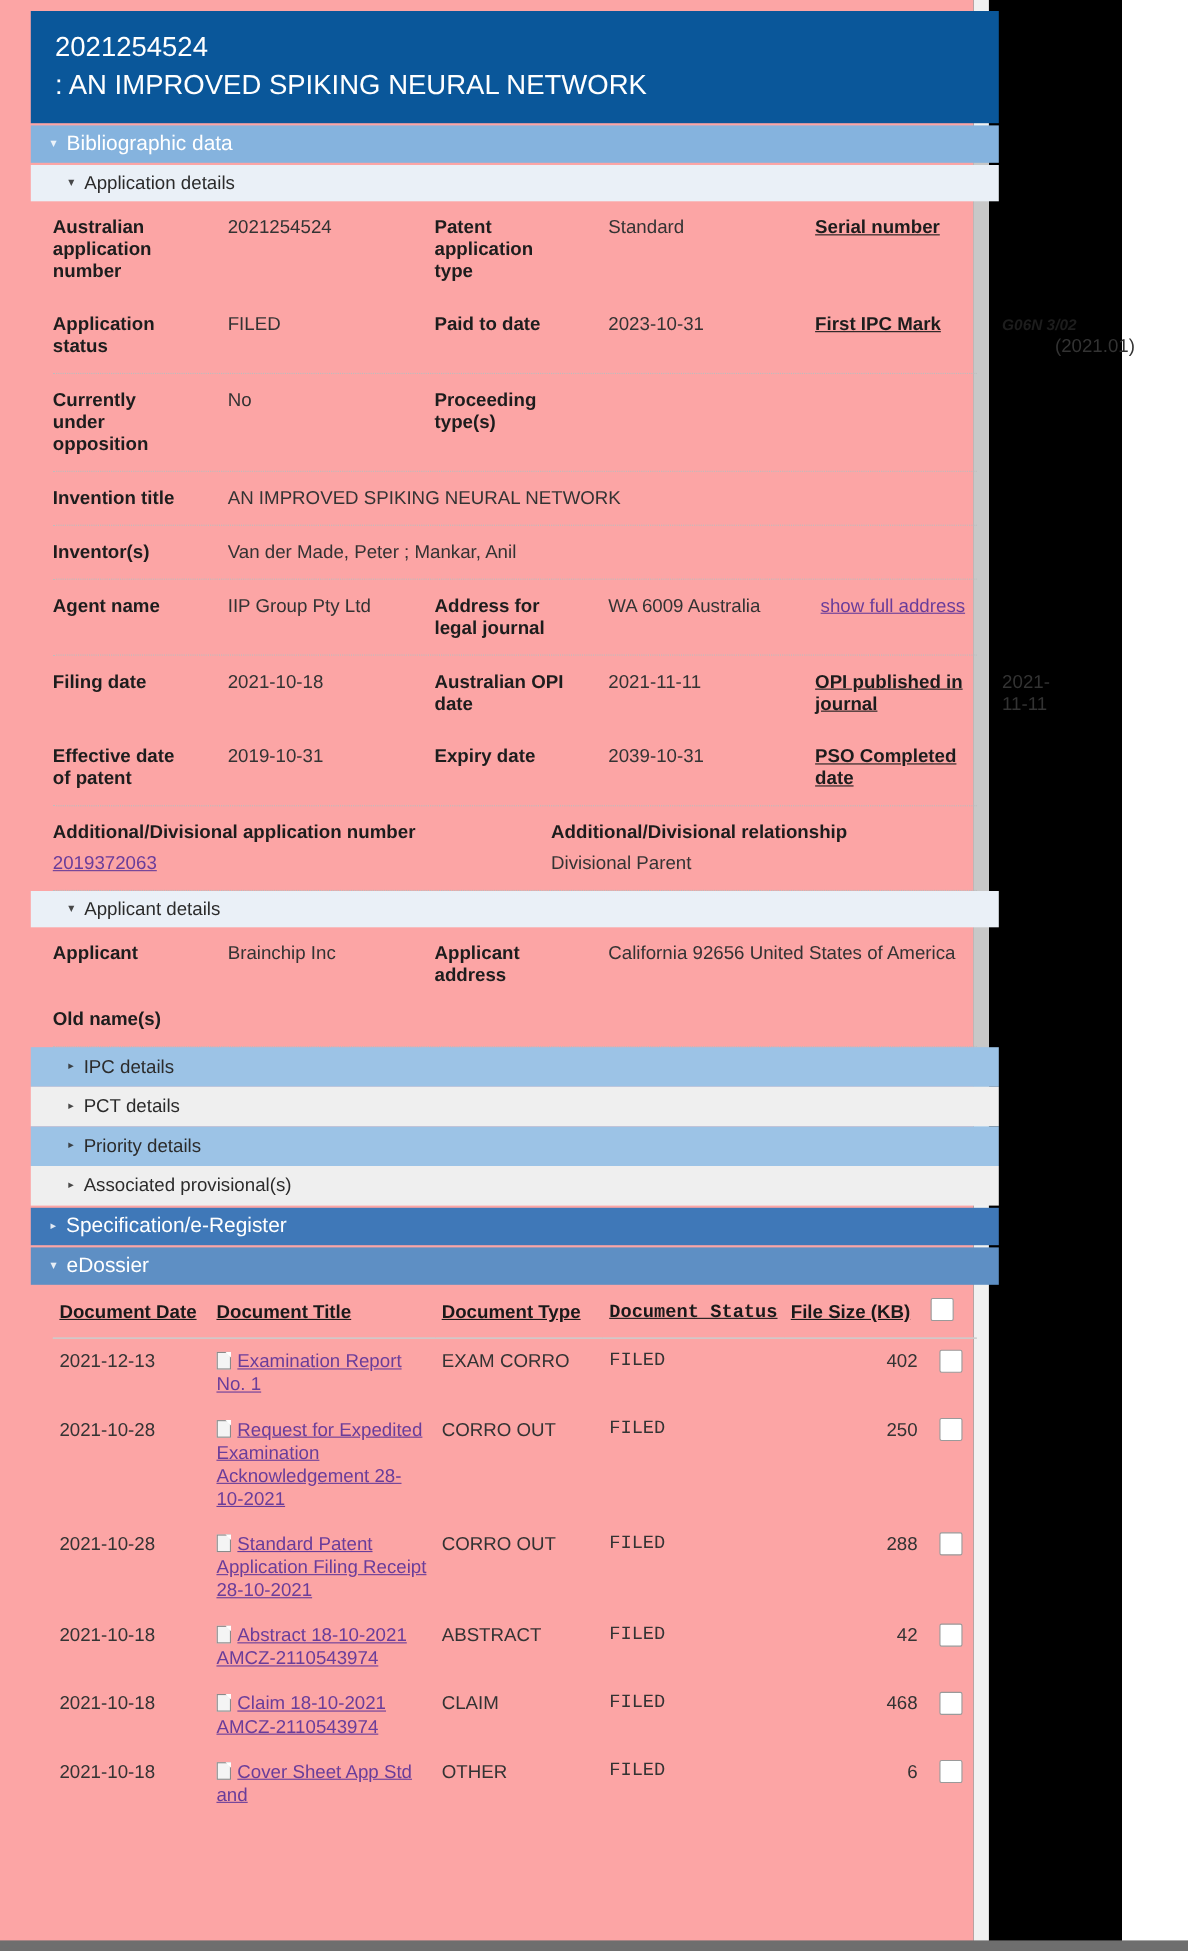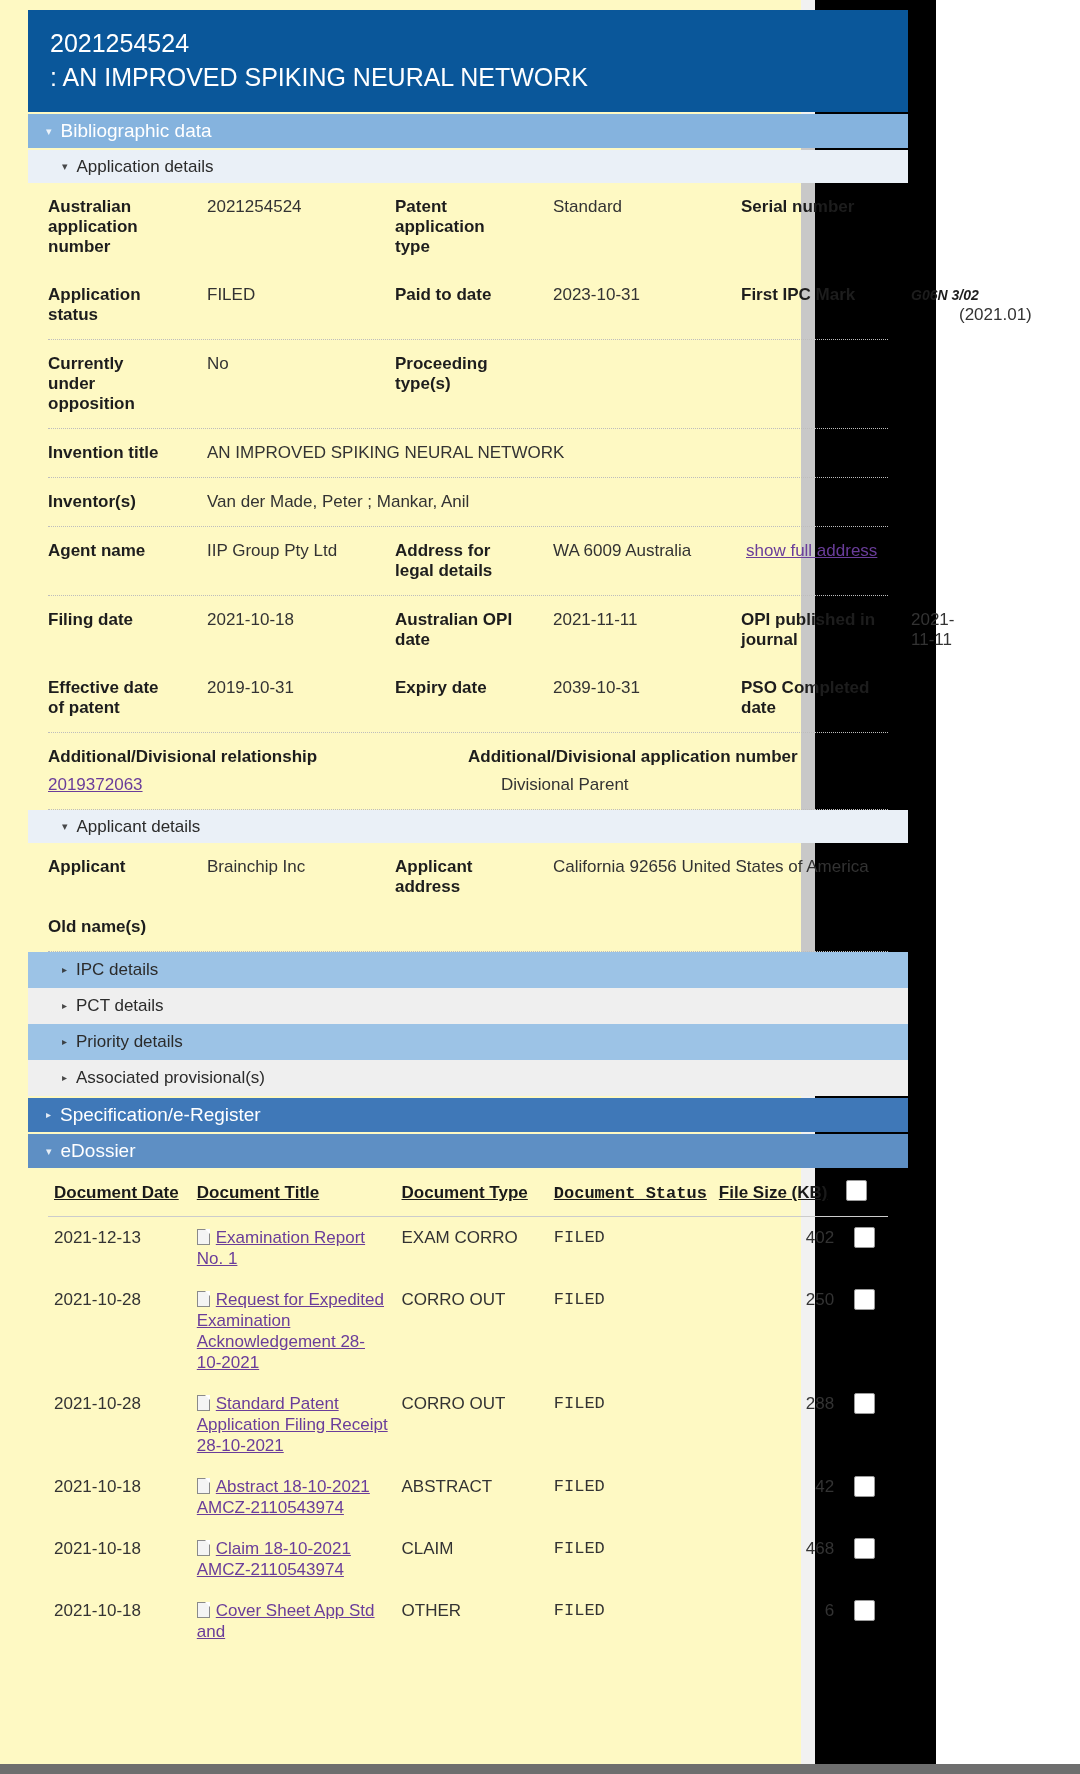--- a/index.html
+++ b/index.html
@@ -11,22 +11,22 @@
   body {
     width: 1080px;
     height: 1774px;
     position: relative;
     overflow: hidden;
   }
   
   .page-frame {
     position: absolute;
     left: 0; top: 0;
-    width: 936px; height: 1774px;
-    background: #fef9c3;
+    width: 1020px; height: 1774px;
+    background: #fca5a5;
   }
   .dark-edge {
     position: absolute;
     right: 0; top: 0;
     width: 135px; height: 1774px;
     background: #000000;
   }
   .scroll-track {
     position: absolute;
     right: 121px; top: 0;
@@ -130,21 +130,21 @@
   }
   .val {
     font-size: 17px;
     color: #333333;
     line-height: 20px;
   }
   .c1 { width: 126px; flex: 0 0 126px; }
   .c2 { width: 155px; flex: 0 0 155px; }
   .c3 { width: 125px; flex: 0 0 125px; }
   .c4 { width: 155px; flex: 0 0 155px; }
-  .c5 { width: 137px; flex: 0 0 137px; }
+  .c5 { width: 137px; flex: 0 0 137px; text-decoration: underline; }
   .c6 { flex: 1 1 auto; }
   .wide-lbl { width: 420px; flex: 0 0 420px; }
   .link {
     color: #6a3d9a;
     text-decoration: underline;
     cursor: pointer;
     font-size: 17px;
   }
   .ipc-mark {
     font-style: italic;
@@ -297,21 +297,21 @@
       </div>
 
       <div class="row dotted row-title">
         <div class="lbl c1">Inventor(s)</div>
         <div class="val c6">Van der Made, Peter ; Mankar, Anil</div>
       </div>
 
       <div class="row dotted">
         <div class="lbl c1">Agent name</div>
         <div class="val c2">IIP Group Pty Ltd</div>
-        <div class="lbl c3">Address for legal details</div>
+        <div class="lbl c3">Address for legal journal</div>
         <div class="val" style="flex:0 0 160px;">WA 6009 Australia</div>
         <div class="c6">
           <span class="link">show full address</span>
         </div>
       </div>
 
       <div class="row">
         <div class="lbl c1">Filing date</div>
         <div class="val c2">2021-10-18</div>
         <div class="lbl c3">Australian OPI date</div>
@@ -323,22 +323,22 @@
       <div class="row dotted">
         <div class="lbl c1">Effective date of patent</div>
         <div class="val c2">2019-10-31</div>
         <div class="lbl c3">Expiry date</div>
         <div class="val c4">2039-10-31</div>
         <div class="lbl c5">PSO Completed date</div>
         <div class="val c6"></div>
       </div>
 
       <div class="row" style="padding-bottom:4px;">
+        <div class="lbl wide-lbl">Additional/Divisional application number</div>
         <div class="lbl c6">Additional/Divisional relationship</div>
-        <div class="lbl wide-lbl">Additional/Divisional application number</div>
       </div>
 
       <div class="row dotted" style="padding-top:4px;">
         <div class="wide-lbl">
           <span class="link">2019372063</span>
         </div>
         <div class="val c6">Divisional Parent</div>
       </div>
 
     </div>

